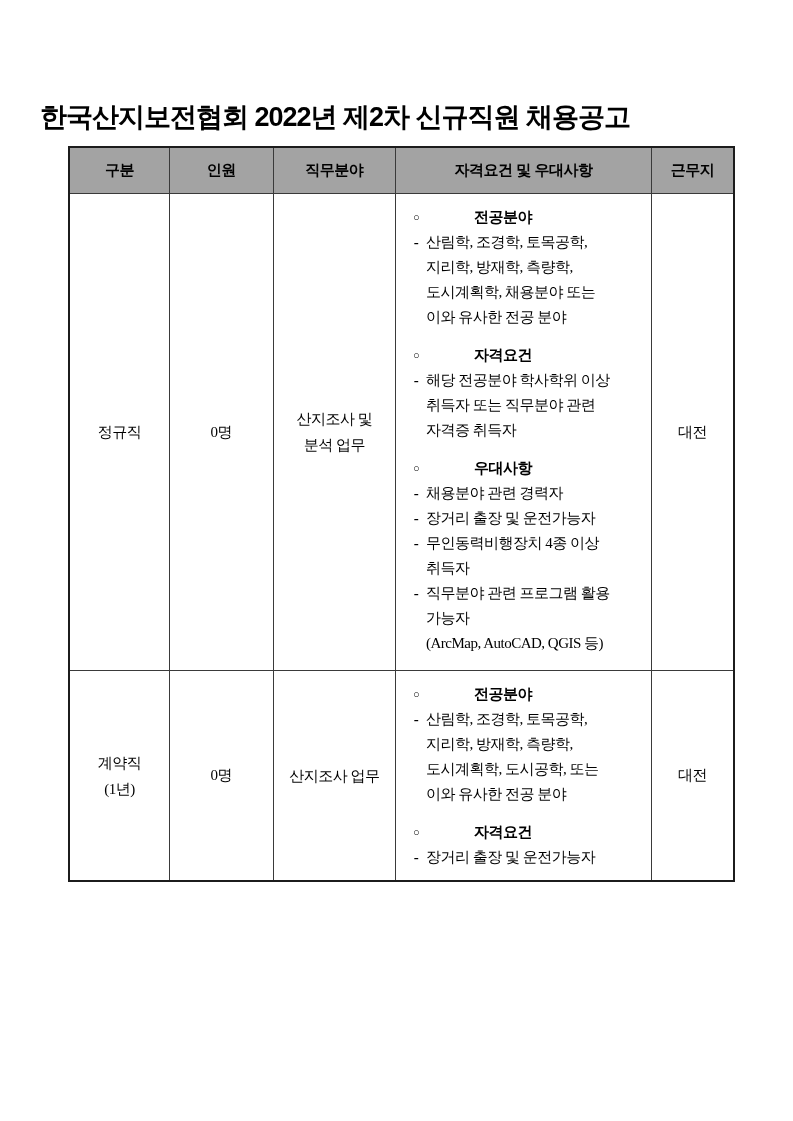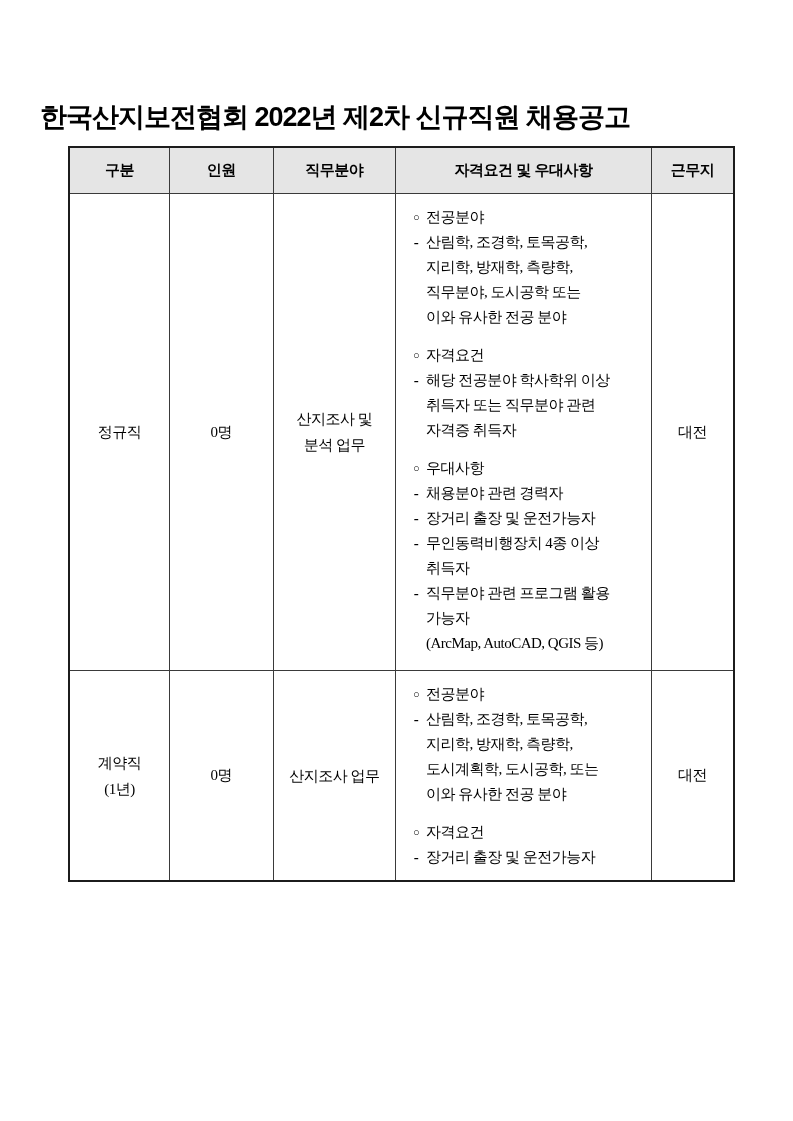--- a/index.html
+++ b/index.html
@@ -51,21 +51,21 @@
     table-layout: fixed;
     width: 667px;
     margin: 12px 0 0 68px;
     border: 2px solid #1c1c1c;
   }
   table.recruit th,
   table.recruit td {
     border: 1px solid #3a3a3a;
   }
   table.recruit th {
-    background: #e5e5e5;
+    background: #a3a3a3;
     font-family: "Liberation Sans", sans-serif;
     font-weight: bold;
     font-size: 15px;
     letter-spacing: -0.5px;
     padding: 13px 2px;
   }
   td.center {
     text-align: center;
     vertical-align: middle;
     font-size: 15px;
@@ -91,21 +91,22 @@
   }
   .qmark {
     flex: 0 0 20px;
     text-align: center;
     font-weight: bold;
   }
   .qmark.circle {
     font-size: 11px;
   }
   .qhead .qtext {
-    font-weight: normal;
+    font-weight: bold;
+    margin-left: 48px;
   }
   .qtext {
     flex: 1 1 auto;
   }
 </style>
 </head>
 <body>
 
 <div class="page">
 
@@ -145,21 +146,21 @@
               <div class="qline">
                 <span class="qmark">-</span>
                 <span class="qtext">산림학, 조경학, 토목공학,</span>
               </div>
               <div class="qline">
                 <span class="qmark"></span>
                 <span class="qtext">지리학, 방재학, 측량학,</span>
               </div>
               <div class="qline">
                 <span class="qmark"></span>
-                <span class="qtext">직무분야, 도시공학  또는</span>
+                <span class="qtext">도시계획학, 채용분야  또는</span>
               </div>
               <div class="qline">
                 <span class="qmark"></span>
                 <span class="qtext">이와 유사한 전공 분야</span>
               </div>
             </div>
             <div class="qsec">
               <div class="qline qhead">
                 <span class="qmark circle">○</span>
                 <span class="qtext">자격요건</span>

